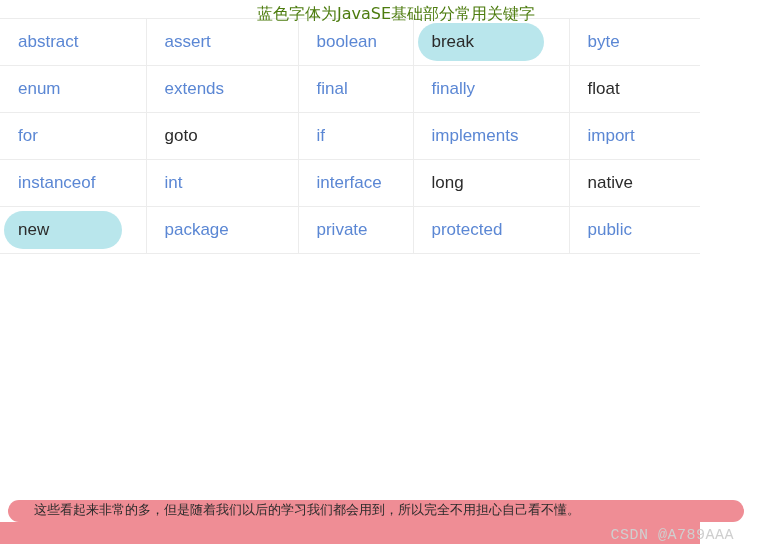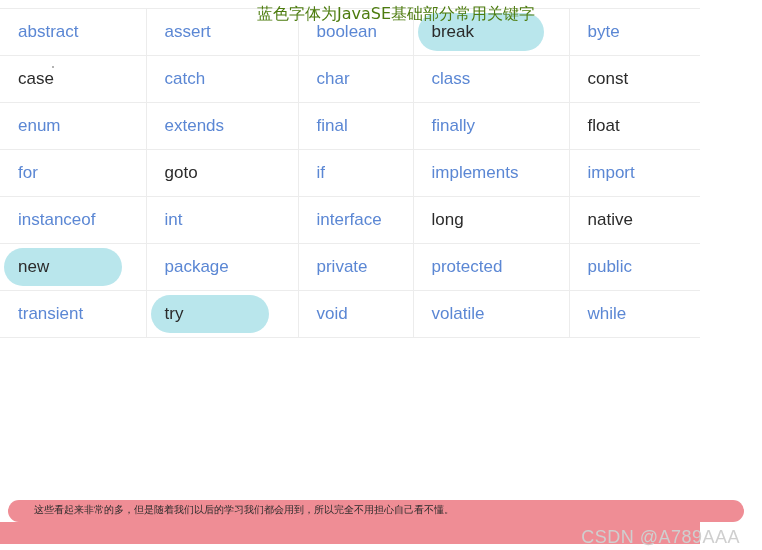--- a/index.html
+++ b/index.html
@@ -28,21 +28,21 @@
     letter-spacing: 0px;
     white-space: nowrap;
     z-index: 5;
     font-family: "DejaVu Sans", "Liberation Sans", sans-serif;
   }
 
   
   #kw-table {
     position: absolute;
     left: 0;
-    top: 8px;
+    top: 18px;
     width: 700px;
     border-collapse: collapse;
     table-layout: fixed;
   }
   #kw-table td {
     height: 46px;
     padding: 0 0 0 18px;
     font-size: 17px;
     vertical-align: middle;
     border-bottom: 1px solid #ececec;
@@ -107,37 +107,37 @@
     height: 22px;
     background: #ef8d95;
     z-index: 1;
   }
   #notice-text {
     position: absolute;
     left: 12px;
     top: 498px;
     width: 716px;
     color: #2b2b2b;
-    font-size: 10px;
+    font-size: 13px;
     line-height: 23px;
     text-indent: 22px;
     z-index: 3;
     font-family: "DejaVu Sans", "Liberation Sans", sans-serif;
   }
 
   
   #watermark {
     position: absolute;
-    right: 22px;
+    right: 28px;
     top: 527px;
     color: #cfcfcf;
-    font-size: 18px;
+    font-size: 15px;
     letter-spacing: 0.5px;
     z-index: 6;
-    font-family: Liberation Sans, sans-serif;
+    font-family: Liberation Mono, monospace;
   }
 </style>
 </head>
 <body>
 
 <div id="title">蓝色字体为JavaSE基础部分常用关键字</div>
 
 <table id="kw-table">
   <colgroup>
     <col class="c1">
@@ -146,27 +146,20 @@
       <col class="c4">
       <col class="c5">
   </colgroup>
   <tbody id="kw-body">
       <tr>
         <td><span class="kw blue">abstract</span></td>
         <td><span class="kw blue">assert</span></td>
         <td><span class="kw blue">boolean</span></td>
         <td class="hl hl-wide"><span class="pill"></span><span class="kw dark">break</span></td>
         <td><span class="kw blue">byte</span></td>
-      </tr>
-      <tr>
-        <td><span class="speck"></span><span class="kw dark">case</span></td>
-        <td><span class="kw blue">catch</span></td>
-        <td><span class="kw blue">char</span></td>
-        <td><span class="kw blue">class</span></td>
-        <td><span class="kw dark">const</span></td>
       </tr>
       <tr>
         <td><span class="kw blue">enum</span></td>
         <td><span class="kw blue">extends</span></td>
         <td><span class="kw blue">final</span></td>
         <td><span class="kw blue">finally</span></td>
         <td><span class="kw dark">float</span></td>
       </tr>
       <tr>
         <td><span class="kw blue">for</span></td>
@@ -182,27 +175,20 @@
         <td><span class="kw dark">long</span></td>
         <td><span class="kw dark">native</span></td>
       </tr>
       <tr>
         <td class="hl"><span class="pill"></span><span class="kw dark">new</span></td>
         <td><span class="kw blue">package</span></td>
         <td><span class="kw blue">private</span></td>
         <td><span class="kw blue">protected</span></td>
         <td><span class="kw blue">public</span></td>
       </tr>
-      <tr>
-        <td><span class="kw blue">transient</span></td>
-        <td class="hl"><span class="pill"></span><span class="kw dark">try</span></td>
-        <td><span class="kw blue">void</span></td>
-        <td><span class="kw blue">volatile</span></td>
-        <td><span class="kw blue">while</span></td>
-      </tr>
     </tbody>
 </table>
 
 <div id="notice"></div>
 <div id="notice-line2-bg"></div>
 <div id="notice-text">这些看起来非常的多，但是随着我们以后的学习我们都会用到，所以完全不用担心自己看不懂。</div>
 
 <div id="watermark">CSDN @A789AAA</div>
 
 </body></html>

